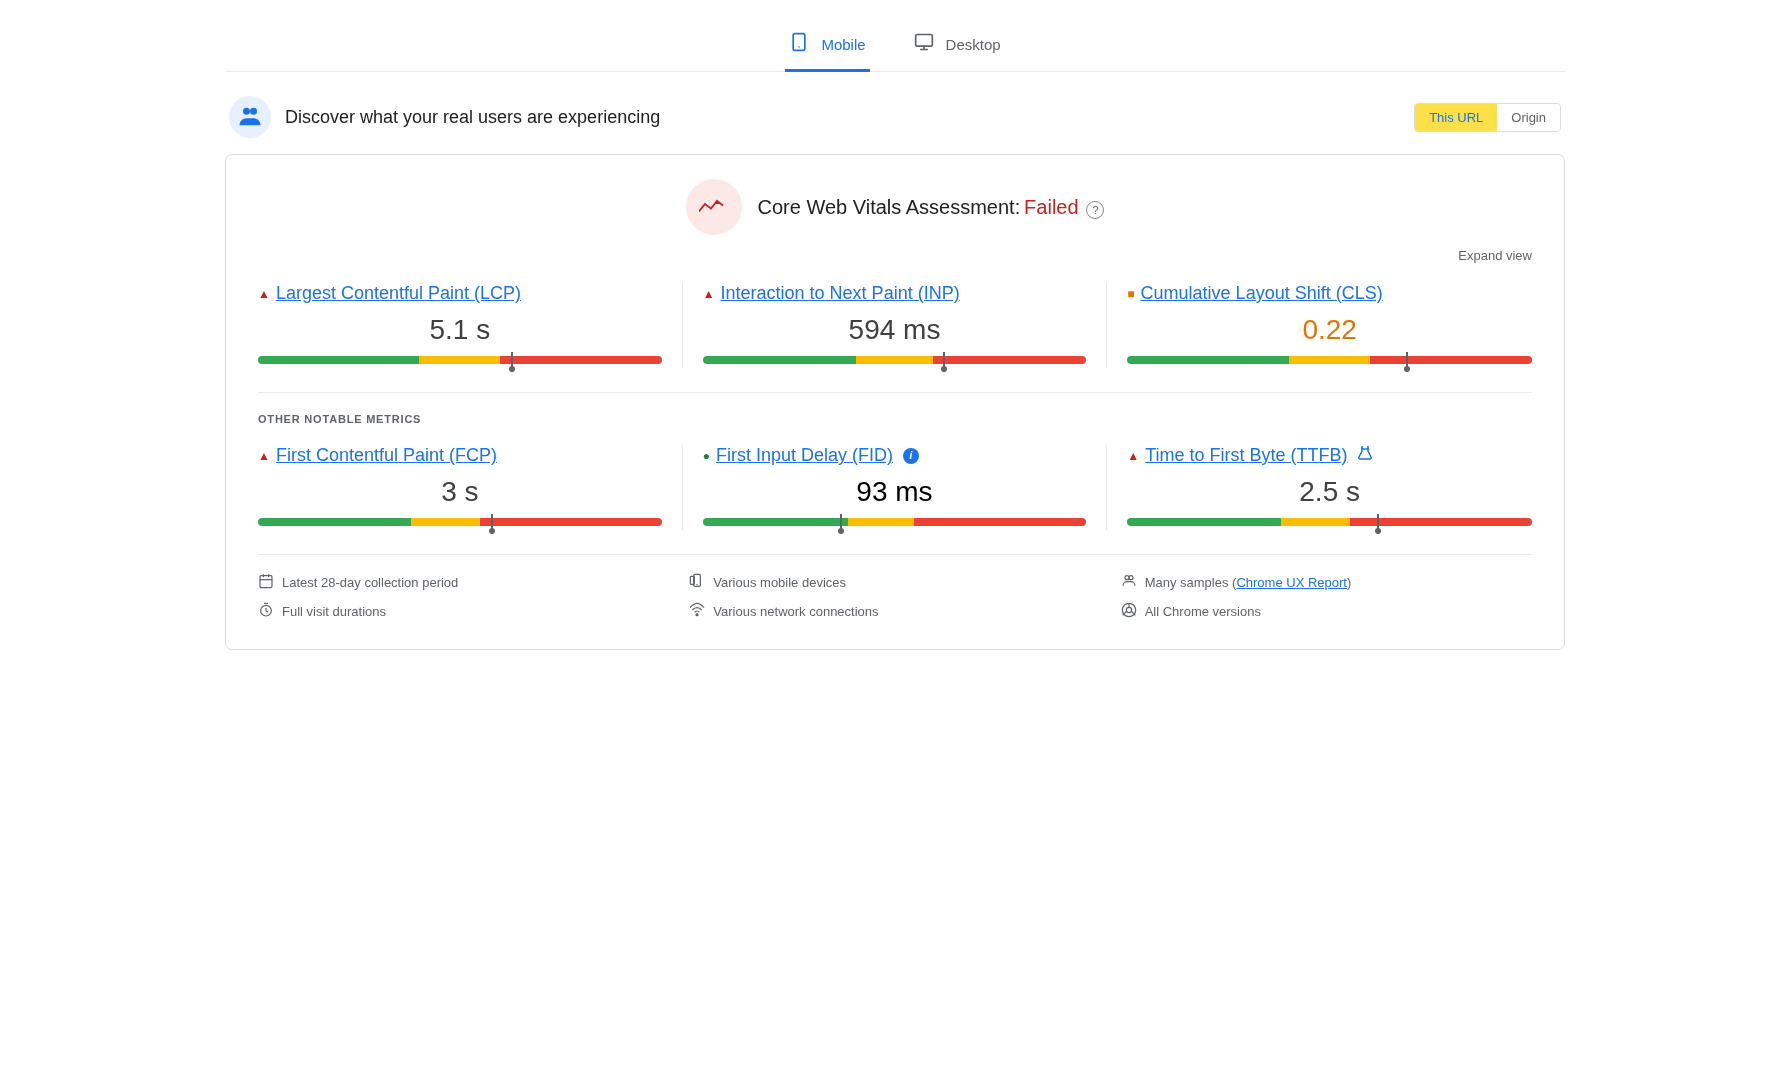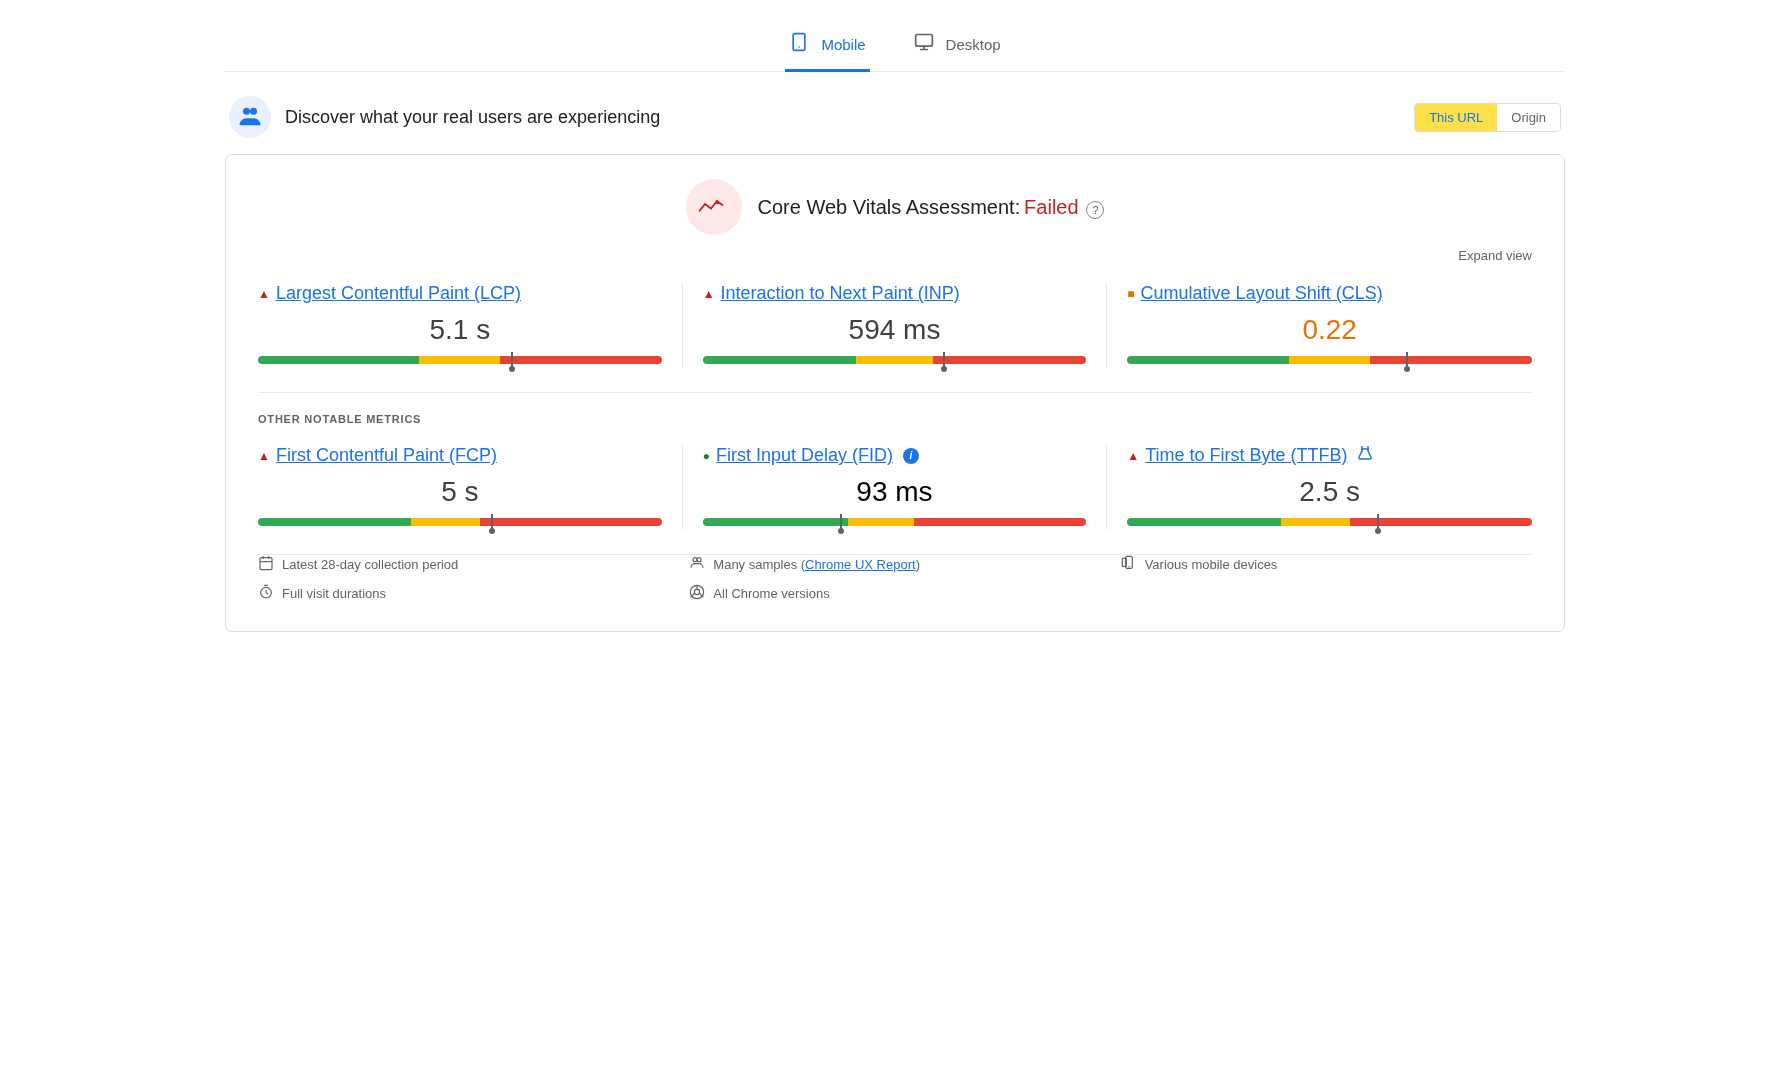--- a/index.html
+++ b/index.html
@@ -262,20 +262,21 @@
     }
     .beaker-icon {
       color: #1a73e8;
       margin-left: 4px;
       font-size: 14px;
     }
 
     
     .footer-section {
       border-top: 1px solid #e8eaed;
+      padding-top: 18px;
       margin-top: 8px;
     }
     .footer-grid {
       display: grid;
       grid-template-columns: 1fr 1fr 1fr;
       gap: 10px 20px;
     }
     .footer-item {
       display: flex;
       align-items: center;
@@ -406,21 +407,21 @@
 
     <div class="other-metrics-label">OTHER NOTABLE METRICS</div>
 
     <div class="metrics-grid">
 
       <div class="metric-col">
         <div class="metric-label-row">
           <span class="metric-indicator red">▲</span>
           <span class="metric-name">First Contentful Paint (FCP)</span>
         </div>
-        <div class="metric-value red">5 s</div>
+        <div class="metric-value red">3 s</div>
         <div class="progress-bar-container" style="position:relative;">
           <div class="bar-green" style="width:38%;height:8px;"></div>
           <div class="bar-orange" style="width:17%;height:8px;"></div>
           <div class="bar-red" style="width:45%;height:8px;"></div>
           <div class="bar-marker" style="left:58%;"></div>
         </div>
       </div>
 
       <div class="metric-col">
         <div class="metric-label-row">
@@ -467,47 +468,58 @@
               <line x1="16" y1="2" x2="16" y2="6"></line>
                 <line x1="8" y1="2" x2="8" y2="6"></line>
               <line x1="3" y1="10" x2="21" y2="10"></line>
             </svg>
           </span>
           <span>Latest 28-day collection period</span>
         </div>
         <div class="footer-item">
           <span class="footer-icon">
             <svg width="16" height="16" viewBox="0 0 24 24" fill="none" stroke="#5f6368" stroke-width="1.8">
+              <rect x="7" y="2" width="10" height="18" rx="2"></rect>
+              <line x1="12" y1="17" x2="12" y2="17.5" stroke-linecap="round"></line>
+              <rect x="2" y="5" width="6" height="12" rx="1"></rect>
+            </svg>
+          </span>
+          <span>Various mobile devices</span>
+        </div>
+        <div class="footer-item">
+          <span class="footer-icon">
+            <svg width="16" height="16" viewBox="0 0 24 24" fill="none" stroke="#5f6368" stroke-width="1.8">
               <circle cx="9" cy="7" r="3"></circle>
                 <circle cx="15" cy="7" r="3"></circle>
               <path d="M3 19c0-3.3 2.7-6 6-6h6c3.3 0 6 2.7 6 6"></path>
             </svg>
           </span>
           <span>Many samples (<a class="footer-link">Chrome UX Report</a>)</span>
-        </div>
-        <div class="footer-item">
-          <span class="footer-icon">
-            <svg width="16" height="16" viewBox="0 0 24 24" fill="none" stroke="#5f6368" stroke-width="1.8">
-              <rect x="7" y="2" width="10" height="18" rx="2"></rect>
-              <line x1="12" y1="17" x2="12" y2="17.5" stroke-linecap="round"></line>
-              <rect x="2" y="5" width="6" height="12" rx="1"></rect>
-            </svg>
-          </span>
-          <span>Various mobile devices</span>
         </div>
         <div class="footer-item">
           <span class="footer-icon">
             <svg width="16" height="16" viewBox="0 0 24 24" fill="none" stroke="#5f6368" stroke-width="1.8">
               <circle cx="12" cy="13" r="8"></circle>
               <line x1="12" y1="9" x2="12" y2="13"></line>
                 <line x1="12" y1="13" x2="15" y2="15"></line>
               <line x1="9" y1="2" x2="15" y2="2"></line>
             </svg>
           </span>
           <span>Full visit durations</span>
+        </div>
+        <div class="footer-item">
+          <span class="footer-icon">
+            <svg width="16" height="16" viewBox="0 0 24 24" fill="none" stroke="#5f6368" stroke-width="1.8">
+              <path d="M1.5 8.5C5.5 4 10.5 2 12 2s6.5 2 10.5 6.5"></path>
+              <path d="M5 12c1.8-2.2 4.2-3.5 7-3.5s5.2 1.3 7 3.5"></path>
+              <path d="M8.5 15.5c1-1.3 2.1-2 3.5-2s2.5.7 3.5 2"></path>
+              <circle cx="12" cy="19" r="1.5" fill="#5f6368"></circle>
+            </svg>
+          </span>
+          <span>Various network connections</span>
         </div>
         <div class="footer-item">
           <span class="footer-icon">
             <svg width="16" height="16" viewBox="0 0 24 24" fill="none" stroke="#5f6368" stroke-width="1.8">
               <circle cx="12" cy="12" r="10"></circle>
               <circle cx="12" cy="12" r="4"></circle>
               <line x1="12" y1="8" x2="12" y2="2"></line>
               <line x1="8" y1="14" x2="2.5" y2="20"></line>
               <line x1="16" y1="14" x2="21.5" y2="20"></line>
             </svg>

